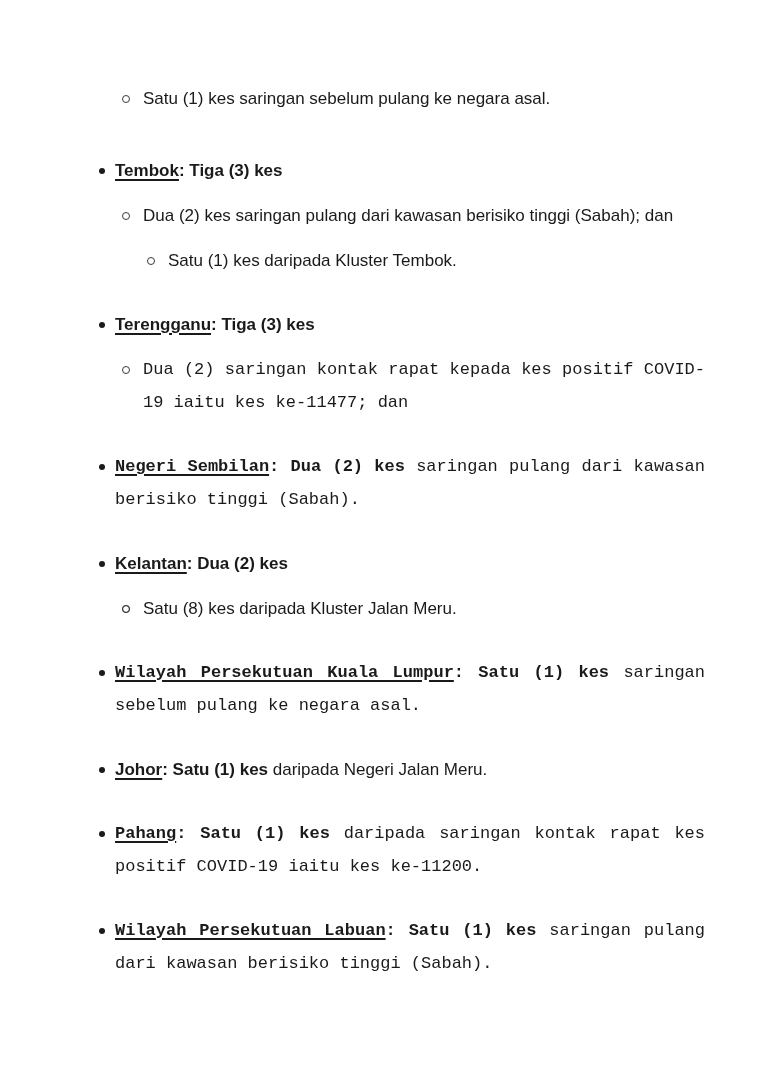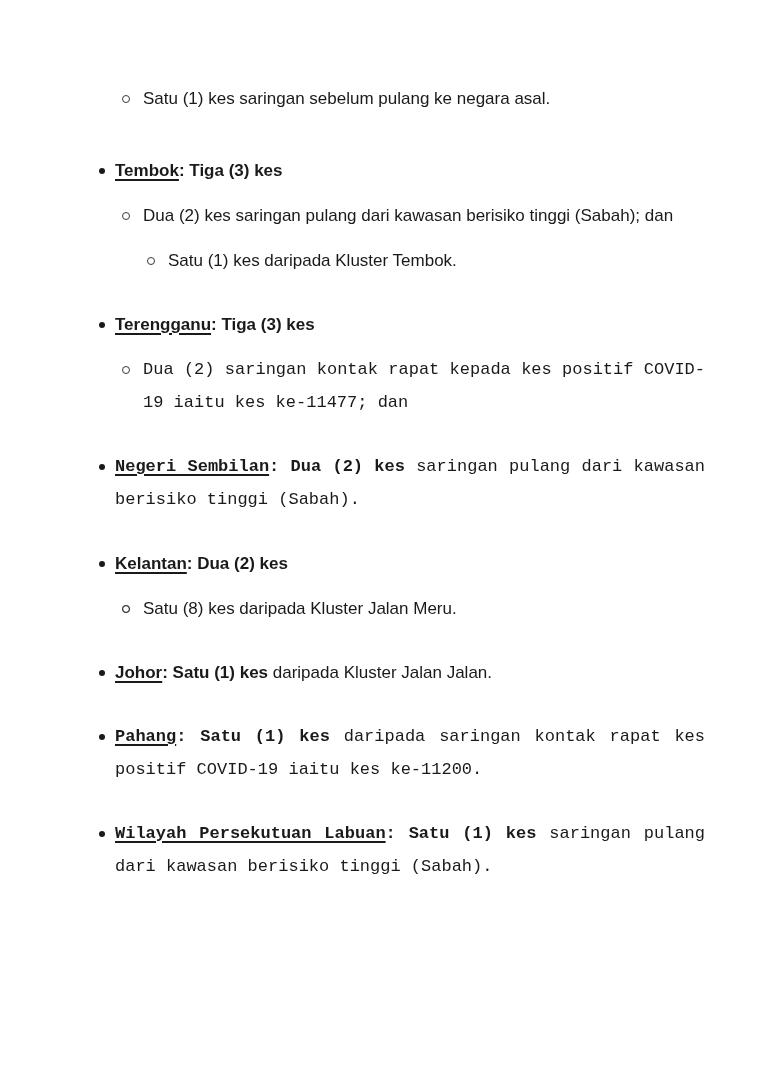--- a/index.html
+++ b/index.html
@@ -81,25 +81,31 @@
     </p>
     <p class="li l2">
       <span class="marker ocirc"></span>
     </p>
     <p class="li l2">
       <span class="marker ocirc"></span>
       <span>Satu (8) kes daripada Kluster Jalan Meru.</span>
     </p>
   </div>
 
+  <div class="block">
+    <p class="li l1 just">
+      <span class="marker disc"></span>
+      <span class="bu">Wilayah Persekutuan Kuala Lumpur</span><span class="b">: Satu (1) kes</span><span> saringan sebelum pulang ke negara asal.</span>
+    </p>
+  </div>
 
   <div class="block">
     <p class="li l1">
       <span class="marker disc"></span>
-      <span class="bu">Johor</span><span class="b">: Satu (1) kes</span><span> daripada Kluster Jalan Jalan.</span>
+      <span class="bu">Johor</span><span class="b">: Satu (1) kes</span><span> daripada Negeri Jalan Meru.</span>
     </p>
   </div>
 
   <div class="block">
     <p class="li l1 just">
       <span class="marker disc"></span>
       <span class="bu">Pahang</span><span class="b">: Satu (1) kes</span><span> daripada saringan kontak rapat kes positif COVID-19 iaitu kes ke-11200.</span>
     </p>
   </div>
 

